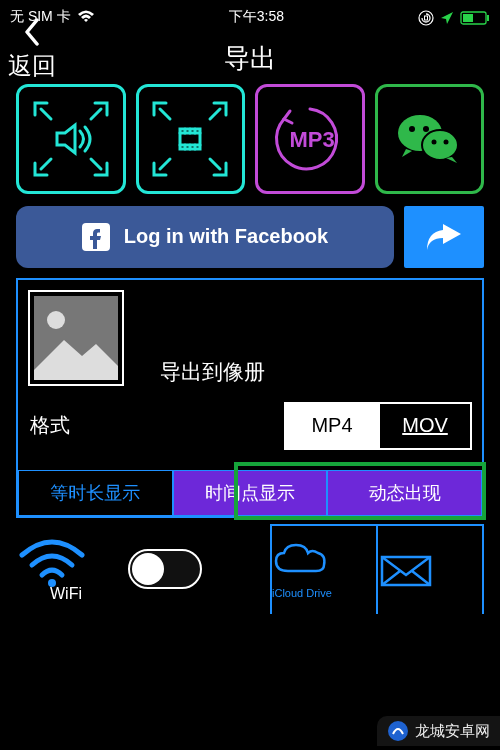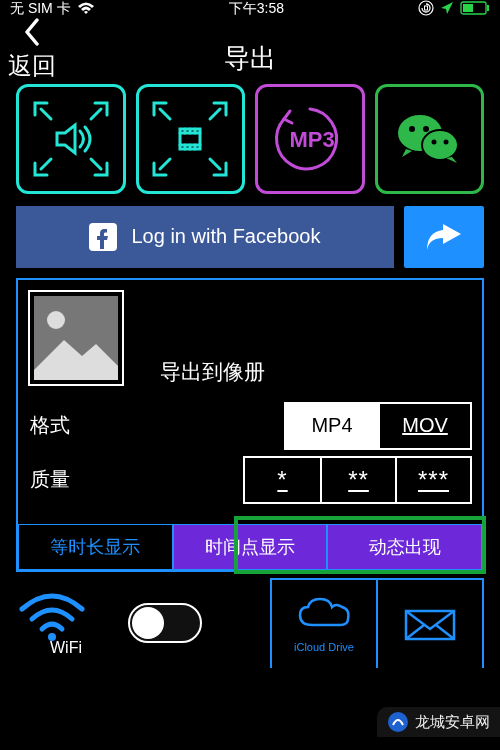--- a/index.html
+++ b/index.html
@@ -1,28 +1,28 @@
 <!DOCTYPE html>
 <html><head>
 <meta charset="utf-8">
 <style>
   * { box-sizing: border-box; margin: 0; padding: 0; }
   html, body { width: 500px; height: 750px; background: #000; color: #fff; font-family: -apple-system, "Helvetica Neue", Arial, sans-serif; overflow: hidden; }
-  .status-bar { height: 26px; display: flex; align-items: flex-start; justify-content: space-between; padding: 0 10px; font-size: 14px; color: #fff; }
+  .status-bar { height: 26px; display: flex; align-items: flex-end; justify-content: space-between; padding: 0 10px; font-size: 14px; color: #fff; }
   .status-left, .status-right { display: flex; align-items: center; gap: 6px; }
   .nav { height: 48px; display: flex; align-items: center; position: relative; }
   .back { display: flex; align-items: center; gap: 4px; font-size: 24px; color: #fff; padding-left: 8px; flex-direction: column; }
   .title { position: absolute; left: 50%; transform: translateX(-50%); font-size: 26px; font-weight: 500; margin-top: 16px; }
   .format-row { display: flex; gap: 10px; padding: 10px 16px 8px; }
   .fmt-box { flex: 1; aspect-ratio: 1/1; border: 3px solid; border-radius: 12px; display: flex; align-items: center; justify-content: center; position: relative; }
   .fmt-box.teal { border-color: #23e6d6; }
   .fmt-box.purple { border-color: #c24bd8; }
   .fmt-box.green { border-color: #2fb84a; }
   .fb-row { display: flex; gap: 10px; padding: 4px 16px 10px; }
-  .fb-btn { flex: 1; background: #3b5998; color: #fff; height: 62px; display: flex; align-items: center; justify-content: center; gap: 14px; font-size: 20px; font-weight: 400; border-radius: 0; }
+  .fb-btn { flex: 1; background: #3b5998; color: #fff; height: 62px; display: flex; align-items: center; justify-content: center; gap: 14px; font-size: 20px; font-weight: 700; border-radius: 12px; }
   .share-btn { width: 80px; background: #1e90ff; display: flex; align-items: center; justify-content: center; border-radius: 2px; }
   .panel { margin: 0 16px 0; border: 2px solid #1e90ff; padding: 10px 10px 0 10px; position: relative; }
   .album-row { display: flex; align-items: flex-end; gap: 36px; margin-bottom: 16px; }
   .thumb { width: 96px; height: 96px; border: 2px solid #fff; display: flex; align-items: flex-end; }
   .ctrl-row { display: flex; align-items: center; margin-bottom: 6px; }
   .ctrl-label { width: 130px; font-size: 20px; color: #fff; padding-left: 2px;}
   .seg { margin-left: auto; display: flex; border: 2px solid #fff; height: 48px; text-decoration: underline; }
   .seg > div { display: flex; align-items: center; justify-content: center; font-size: 20px; color: #fff; border-left: 2px solid #fff; }
   .seg > div:first-child { border-left: none; }
   .seg.fmt > div { width: 92px; }
@@ -30,23 +30,23 @@
   .seg.q > div { width: 75px; font-size: 24px; letter-spacing: 1px;}
   .blue-row { display: flex; margin: 20px -10px 0; }
   .blue-row > div { flex: 1; height: 46px; display: flex; align-items: center; justify-content: center; font-size: 18px; border: 1px solid #1e90ff; color: #1e90ff; }
   .blue-row > div.sel { background: #6d28d9; color: #fff; }
   .highlight { position: absolute; border: 4px solid #16a43a; right: -4px; bottom: -4px; width: 252px; height: 58px; pointer-events: none; }
   .bottom-row { display: flex; align-items: center; gap: 0; padding: 6px 16px 0; }
   .wifi-col { width: 100px; text-align: center; }
   .wifi-label { font-size: 16px; color: #fff; margin-top: -2px;}
   .toggle { width: 74px; height: 40px; background: #111; border: 2px solid #fff; border-radius: 20px; position: relative; margin-left: 12px; margin-right: auto; }
   .toggle .knob { position: absolute; left: 2px; top: 2px; width: 32px; height: 32px; background: #fff; border-radius: 50%; }
-  .bot-cell { width: 108px; height: 90px; border: 2px solid #1e90ff; border-bottom: none; display: flex; flex-direction: column; align-items: center; justify-content: center; gap: 10px; margin-left: -2px;}
+  .bot-cell { width: 108px; height: 90px; border: 2px solid #1e90ff; border-bottom: none; display: flex; flex-direction: column; justify-content: center; gap: 10px; margin-left: -2px;}
   .bot-cell span { font-size: 11px; color: #1e90ff; }
-  .watermark { position: absolute; bottom: 13px; right: 0; display: flex; align-items: center; gap: 6px; background: rgba(255,255,255,0.08); padding: 4px 10px; border-top-left-radius: 10px; font-size: 15px; color: #eee; z-index: 50;}
+  .watermark { position: absolute; bottom: 4px; right: 0; display: flex; align-items: center; gap: 6px; background: rgba(255,255,255,0.08); padding: 4px 10px; border-top-left-radius: 10px; font-size: 15px; color: #eee; z-index: 50;}
   svg { display: block; }
 </style>
 </head>
 <body>
 
 <div class="status-bar">
   <div class="status-left">
     <span>无 SIM 卡</span>
     <svg width="18" height="14" viewBox="0 0 18 14">
         <path d="M9 12 L7 10 Q9 8 11 10 Z M4 7 Q9 2 14 7 L12 9 Q9 6 6 9 Z M1 4 Q9 -3 17 4 L15 6 Q9 0 3 6 Z" fill="#fff"></path>
@@ -164,28 +164,20 @@
   </div>
 
   <div class="ctrl-row">
     <div class="ctrl-label">格式</div>
     <div class="seg fmt">
       <div class="sel">MP4</div>
       <div>MOV</div>
     </div>
   </div>
 
-  <div class="ctrl-row">
-    <div class="ctrl-label">质量</div>
-    <div class="seg q">
-      <div>*</div>
-      <div>**</div>
-      <div>***</div>
-    </div>
-  </div>
 
   <div class="blue-row">
     <div>等时长显示</div>
     <div class="sel">时间点显示</div>
     <div class="sel">动态出现</div>
   </div>
   <div class="highlight"></div>
 </div>
 
 <div class="bottom-row">

